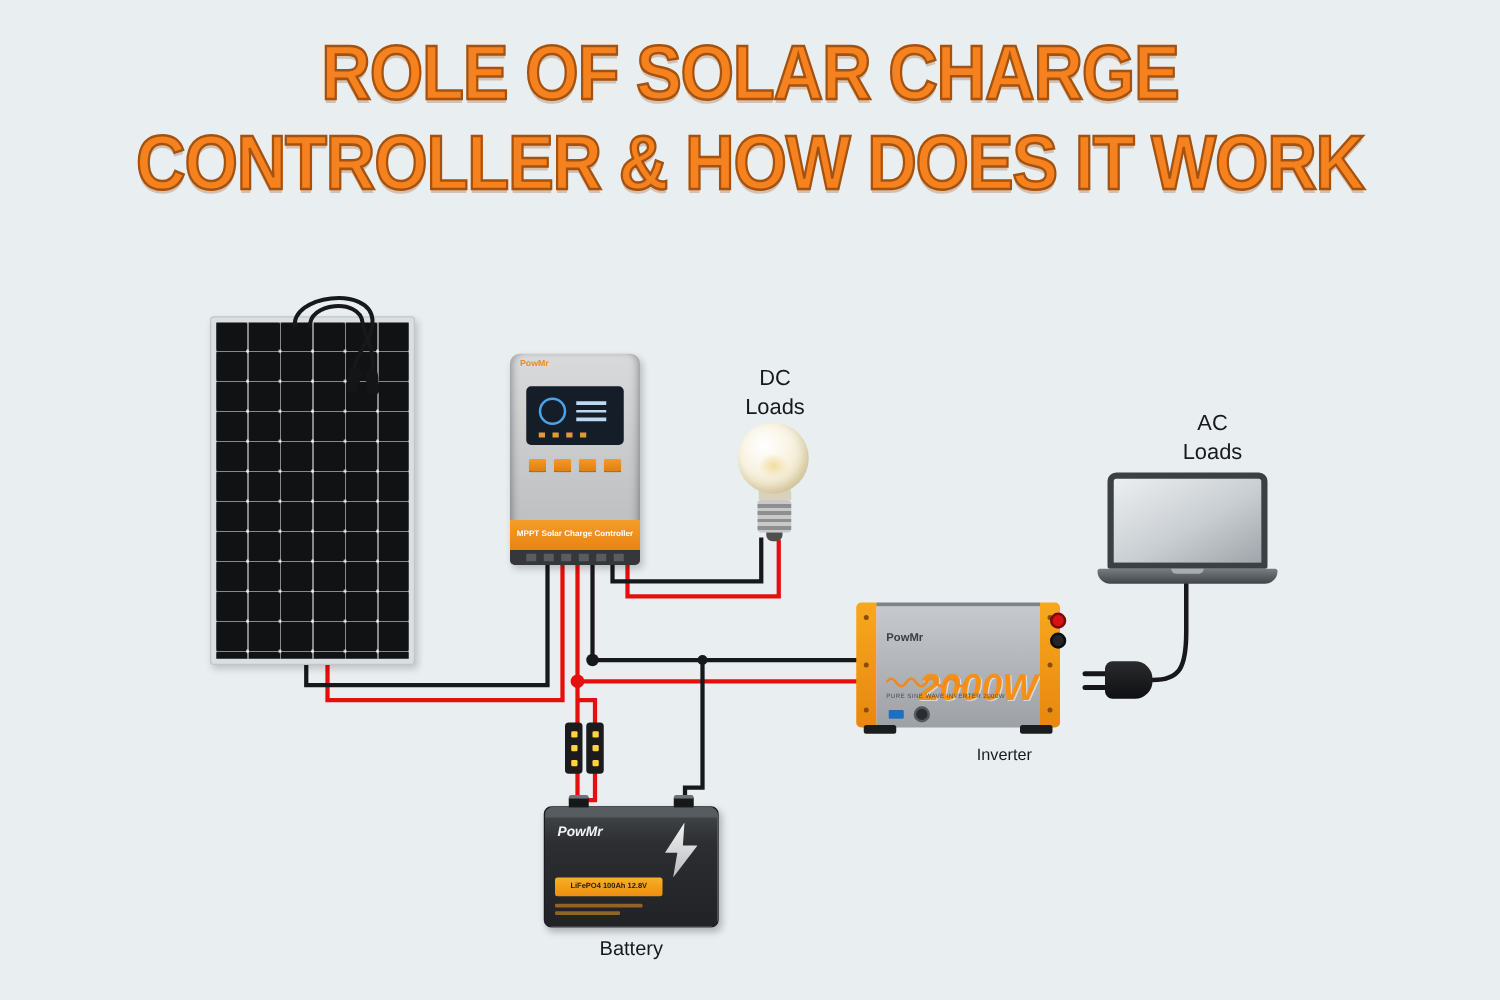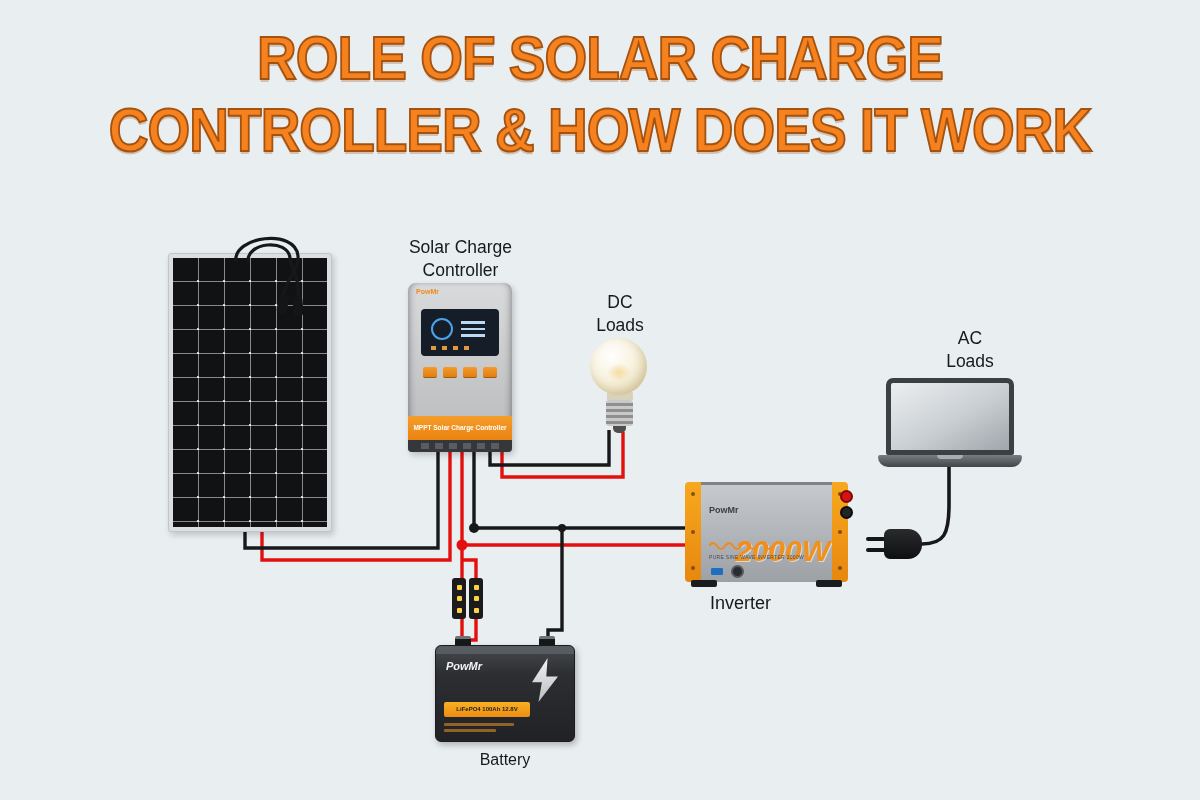--- a/index.html
+++ b/index.html
@@ -80,21 +80,21 @@
   .inv-wave{position:absolute;left:8px;top:55px;}
   .inv-sub{position:absolute;left:8px;top:69px;width:120px;font-size:5px;letter-spacing:.3px;color:#4a4d50;}
   .inv-usb{position:absolute;left:10px;bottom:7px;width:12px;height:7px;background:#1f6fc0;border-radius:1px;}
   .inv-socket{position:absolute;left:30px;bottom:4px;width:9px;height:9px;border-radius:50%;
       background:#2a2d30;border:2px solid #55595d;}
   .inv-foot{position:absolute;top:98px;width:26px;height:7px;background:#1b1c1e;border-radius:2px;}
   .inv-foot.f-l{left:6px;} .inv-foot.f-r{right:6px;}
   .inv-term{position:absolute;width:9px;height:9px;border-radius:50%;}
   .inv-term-red{left:155px;top:8px;background:#d81212;border:2px solid #7a0a0a;}
   .inv-term-black{left:155px;top:24px;background:#232426;border:2px solid #0c0c0d;}
-  .inv-label{left:659px;top:592px;width:163px;font-size:18px;}
+  .inv-label{left:722px;top:592px;width:163px;font-size:13px;}
   
   .plug{left:866px;top:528px;width:56px;height:32px;}
   .plug-prong{position:absolute;left:0;width:20px;height:4px;background:#151617;border-radius:2px;}
   .plug-prong.p1{top:9px;} .plug-prong.p2{top:20px;}
   .plug-body{position:absolute;left:18px;top:1px;width:38px;height:30px;border-radius:6px 14px 14px 6px;
       background:linear-gradient(#2a2b2d,#0e0f10);}
   
   .fuse{width:14px;height:41px;background:#1b1b1d;border-radius:3px;z-index:2;
         display:flex;flex-direction:column;align-items:center;justify-content:space-evenly;}
   .fuse i{display:block;width:5px;height:5px;background:#ffd23f;border-radius:1px;}
@@ -153,24 +153,20 @@
   <div class="comp panel">
     <div class="panel-cells"></div>
   </div>
   <svg class="comp panel-cable" width="140" height="120">
     <path d="M36,42 C32,16 96,8 98,36 C99,52 86,58 83,76" fill="none" stroke="#17181a" stroke-width="3.2"></path>
     <path d="M48,42 C46,22 88,18 90,38 C91,50 100,56 98,78" fill="none" stroke="#17181a" stroke-width="3.2"></path>
     <rect x="78" y="74" width="10" height="20" rx="4" fill="#141516" transform="rotate(12 83 84)"></rect>
     <rect x="93" y="76" width="10" height="20" rx="4" fill="#141516" transform="rotate(-6 98 86)"></rect>
   </svg>
 
-  <div class="lbl ctrl-label">
-    <div>Solar Charge</div>
-    <div>Controller</div>
-  </div>
   <div class="comp controller">
     <div class="ctrl-brand">PowMr</div>
     <div class="ctrl-display">
       <div class="ctrl-gauge"></div>
       <div class="ctrl-bars">
           <i></i>
           <i></i>
           <i></i>
         </div>
       <div class="ctrl-dicons">

